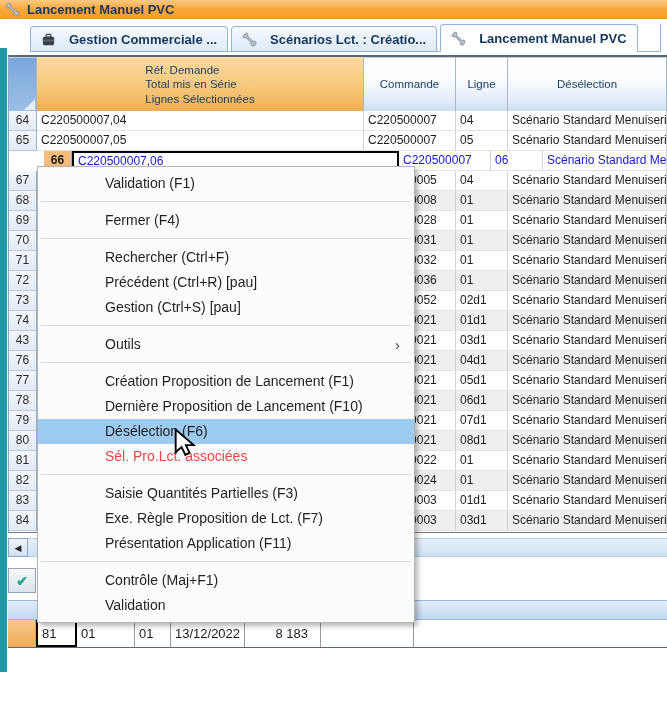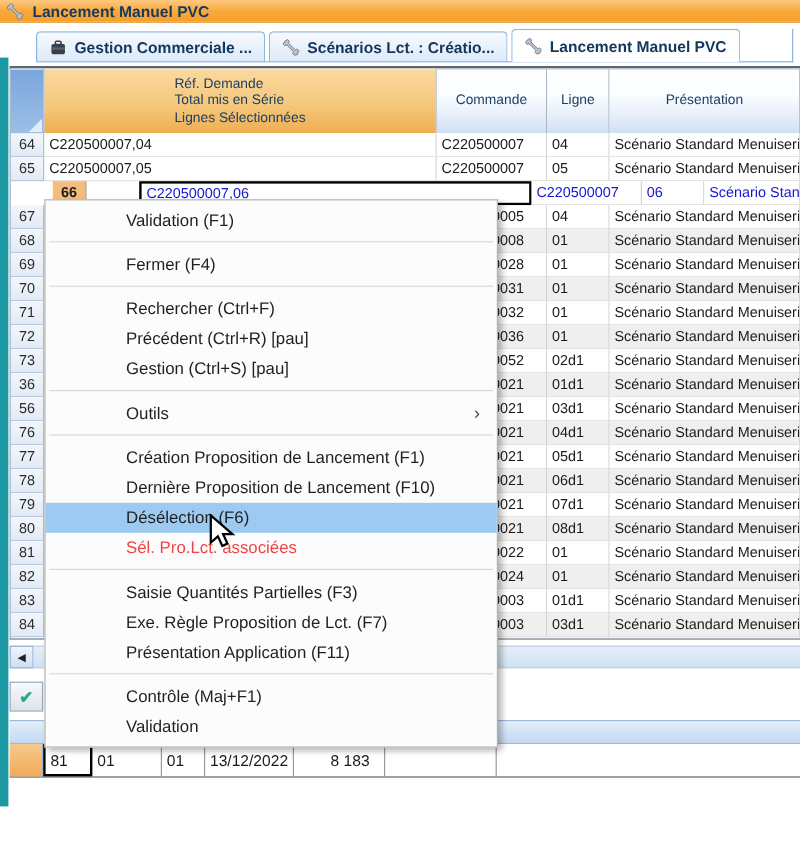--- a/index.html
+++ b/index.html
@@ -12,21 +12,21 @@
     background:linear-gradient(180deg,#fdc langua96f 0%,#f8a93c 45%,#f79e2d 100%);
     background:linear-gradient(180deg,#fdc981 0%,#f8a93c 50%,#f79e2d 100%);
     display:flex; align-items:center; gap:7px; padding-left:5px;
     border-bottom:1px solid #e8solid; border-bottom:1px solid #e89327; }
   .titlebar .ttl { font-size:13px; font-weight:700; color:#17395f; white-space:nowrap; }
 
   
   .tabstrip { position:absolute; left:30px; top:24px; width:631px; height:28px;
     background:#fff; border-bottom:1px solid #8fb4dd; border-right:1px solid #8fb4dd;
     display:flex; align-items:flex-end; }
-  .tab { display:flex; align-items:center; gap:6px; height:25px; padding:0 10px;
+  .tab { display:flex; align-items:center; gap:13px; height:25px; padding:0 10px;
     margin-right:3px; border:1px solid #8fb4dd; border-bottom:none;
     border-radius:4px 4px 0 0; background:linear-gradient(180deg,#f6fafe,#ddeaf8);
     font-size:13px; font-weight:700; color:#14365c; white-space:nowrap; cursor:default; }
   .tab.active { height:28px; background:#fff; position:relative; margin-bottom:-1px;
     border-bottom:1px solid #fff; }
 
   
   .teal { position:absolute; left:0; top:48px; width:7px; height:624px; background:#1b98a1; }
 
   
@@ -51,21 +51,21 @@
   .trow.sel .cell { color:#1616cf; }
   .cell { border-right:1px solid #d2d2d2; border-bottom:1px solid #e2e2e2;
     overflow:hidden; white-space:nowrap; padding-left:4px; color:#1b1b1b; background:#fff; }
   .cell.rh { width:28px; padding:0; text-align:center; color:#2b2b2b;
     background:linear-gradient(180deg,#f3f7fc,#e2eaf5) !important;
     border-right:1px solid #93b1d4; border-bottom:1px solid #bac9dd; }
   .trow.sel .cell.rh { background:#f4bd7e !important; color:#1b1b1b; font-weight:700;
     border-bottom:1px solid #d9a15a;margin-left:35px; }
   .cell.ref { width:327px; } .cell.cmd { width:92px; } .cell.lig { width:52px; }
   .cell.des { flex:1; }
-  .cell.focus { border:2px solid #000; line-height:16px;margin-left:44px; }
+  .cell.focus { border:2px solid #000; line-height:16px; }
 
   
   .hscroll { position:absolute; left:8px; top:538px; width:659px; height:19px; display:flex; }
   .sbtn { width:20px; height:19px; border:1px solid #8aa8cc;
     background:linear-gradient(180deg,#f0f5fb,#cfe0f3); color:#222; font-size:9px;
     display:flex; align-items:center; justify-content:center; cursor:pointer; }
   .strack { flex:1; background:linear-gradient(180deg,#e6eff9,#cfe0f2);
     border-top:1px solid #b7cbe2; border-bottom:1px solid #b7cbe2; }
 
   
@@ -141,21 +141,21 @@
   <div class="grid">
     <div class="ghead">
       <div class="hc corner">
         <span class="tri"></span>
       </div>
       <div class="hc ref">Réf. Demande
 Total mis en Série
 Lignes Sélectionnées</div>
       <div class="hc cmd">Commande</div>
       <div class="hc lig">Ligne</div>
-      <div class="hc des">Présentation</div>
+      <div class="hc des">Désélection</div>
     </div>
     <div id="gbody">
         <div class="trow">
           <div class="cell rh">64</div>
           <div class="cell ref">C220500007,04</div>
           <div class="cell cmd">C220500007</div>
           <div class="cell lig">04</div>
           <div class="cell des">Scénario Standard Menuiserie</div>
         </div>
         <div class="trow">
@@ -215,28 +215,28 @@
           <div class="cell des">Scénario Standard Menuiserie</div>
         </div>
         <div class="trow">
           <div class="cell rh">73</div>
           <div class="cell ref"></div>
           <div class="cell cmd">C220500052</div>
           <div class="cell lig">02d1</div>
           <div class="cell des">Scénario Standard Menuiserie</div>
         </div>
         <div class="trow shaded">
-          <div class="cell rh">36</div>
+          <div class="cell rh">74</div>
           <div class="cell ref"></div>
           <div class="cell cmd">C220500021</div>
           <div class="cell lig">01d1</div>
           <div class="cell des">Scénario Standard Menuiserie</div>
         </div>
         <div class="trow">
-          <div class="cell rh">56</div>
+          <div class="cell rh">43</div>
           <div class="cell ref"></div>
           <div class="cell cmd">C220500021</div>
           <div class="cell lig">03d1</div>
           <div class="cell des">Scénario Standard Menuiserie</div>
         </div>
         <div class="trow shaded">
           <div class="cell rh">76</div>
           <div class="cell ref"></div>
           <div class="cell cmd">C220500021</div>
           <div class="cell lig">04d1</div>

